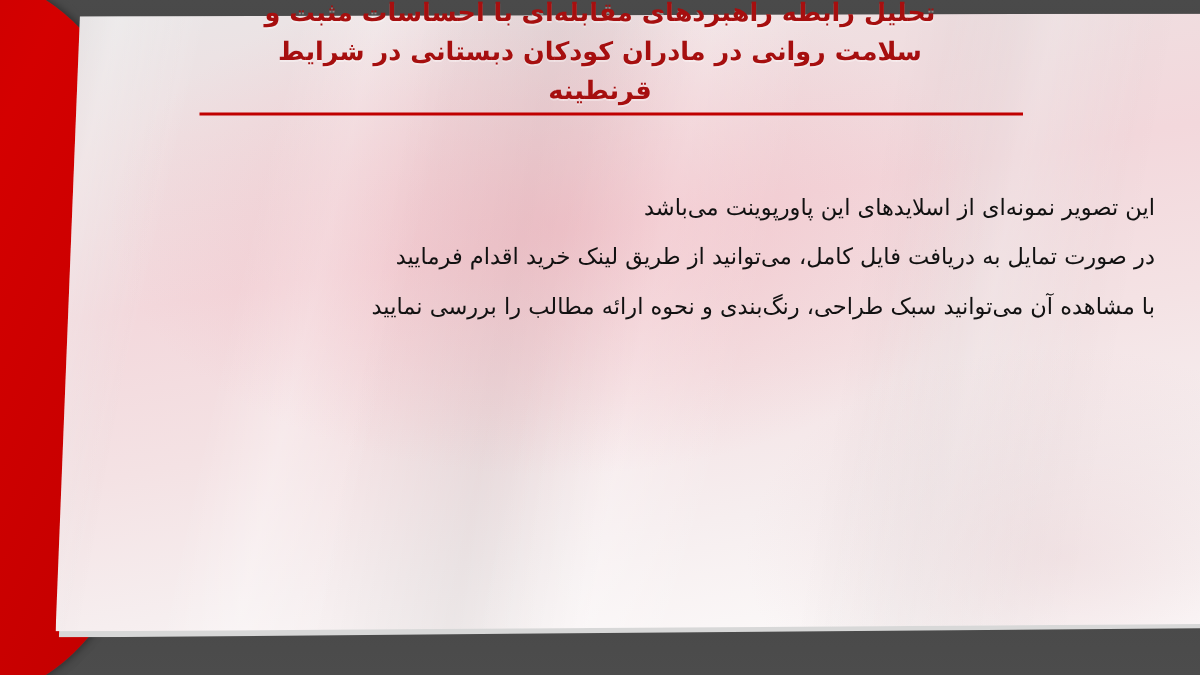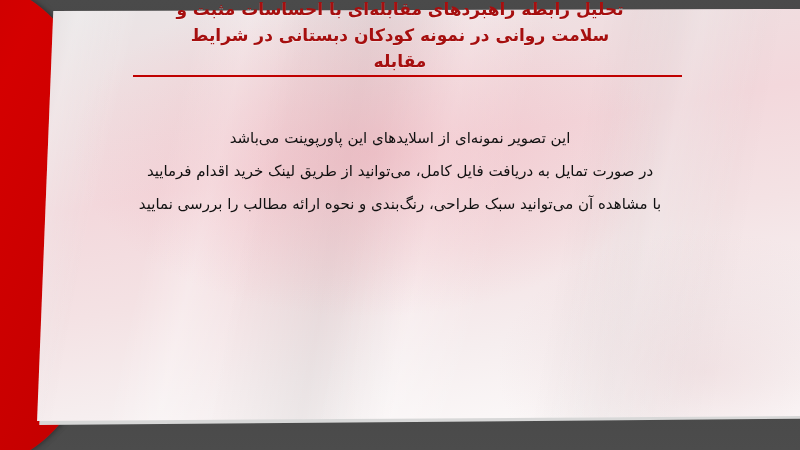--- a/index.html
+++ b/index.html
@@ -149,21 +149,21 @@
     background: #c00000;
   }
 
   .body-block {
     position: absolute;
     top: 122px;
     left: 0;
     right: 0;
     padding: 0 30px;
     direction: rtl;
-    text-align: center;
+    text-align: right;
   }
   .body-line {
     color: #111111;
     font-size: 15px;
     line-height: 33px;
     white-space: nowrap;
   }
 </style>
 </head>
 <body>
@@ -176,22 +176,22 @@
   <div class="red-blob"></div>
 
   <div class="panel-shadow"></div>
   <div class="panel"></div>
   <div class="panel-tint"></div>
 
   <div class="content">
 
     <div class="title-block">
       <div class="title-line">تحلیل رابطه راهبردهای مقابله‌ای با احساسات مثبت و</div>
-      <div class="title-line">سلامت روانی در نمونه کودکان دبستانی در شرایط</div>
-      <div class="title-line">مقابله</div>
+      <div class="title-line">سلامت روانی در مادران کودکان دبستانی در شرایط</div>
+      <div class="title-line">قرنطینه</div>
     </div>
 
     <div class="title-rule"></div>
 
     <div class="body-block">
       <div class="body-line">این تصویر نمونه‌ای از اسلایدهای این پاورپوینت می‌باشد</div>
       <div class="body-line">در صورت تمایل به دریافت فایل کامل، می‌توانید از طریق لینک خرید اقدام فرمایید</div>
       <div class="body-line">با مشاهده آن می‌توانید سبک طراحی، رنگ‌بندی و نحوه ارائه مطالب را بررسی نمایید</div>
     </div>
 

